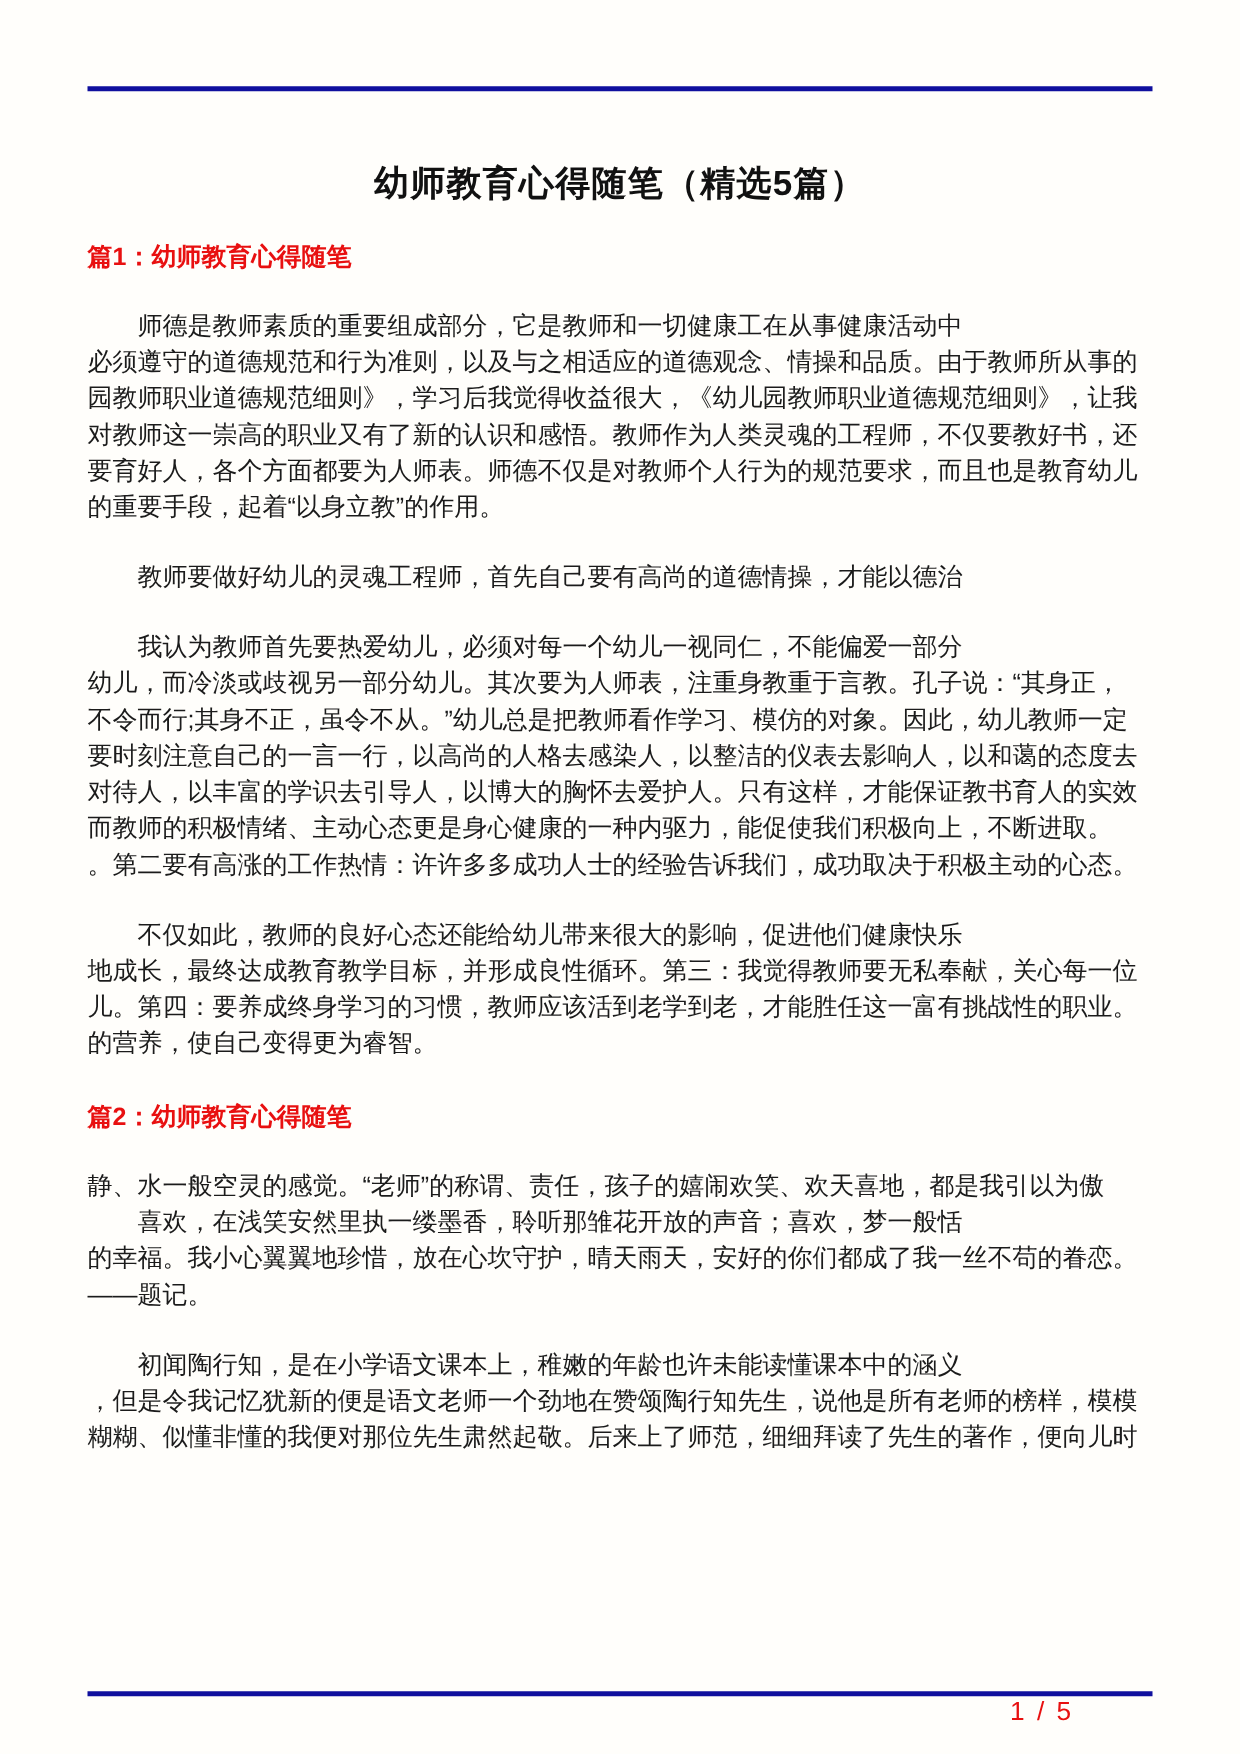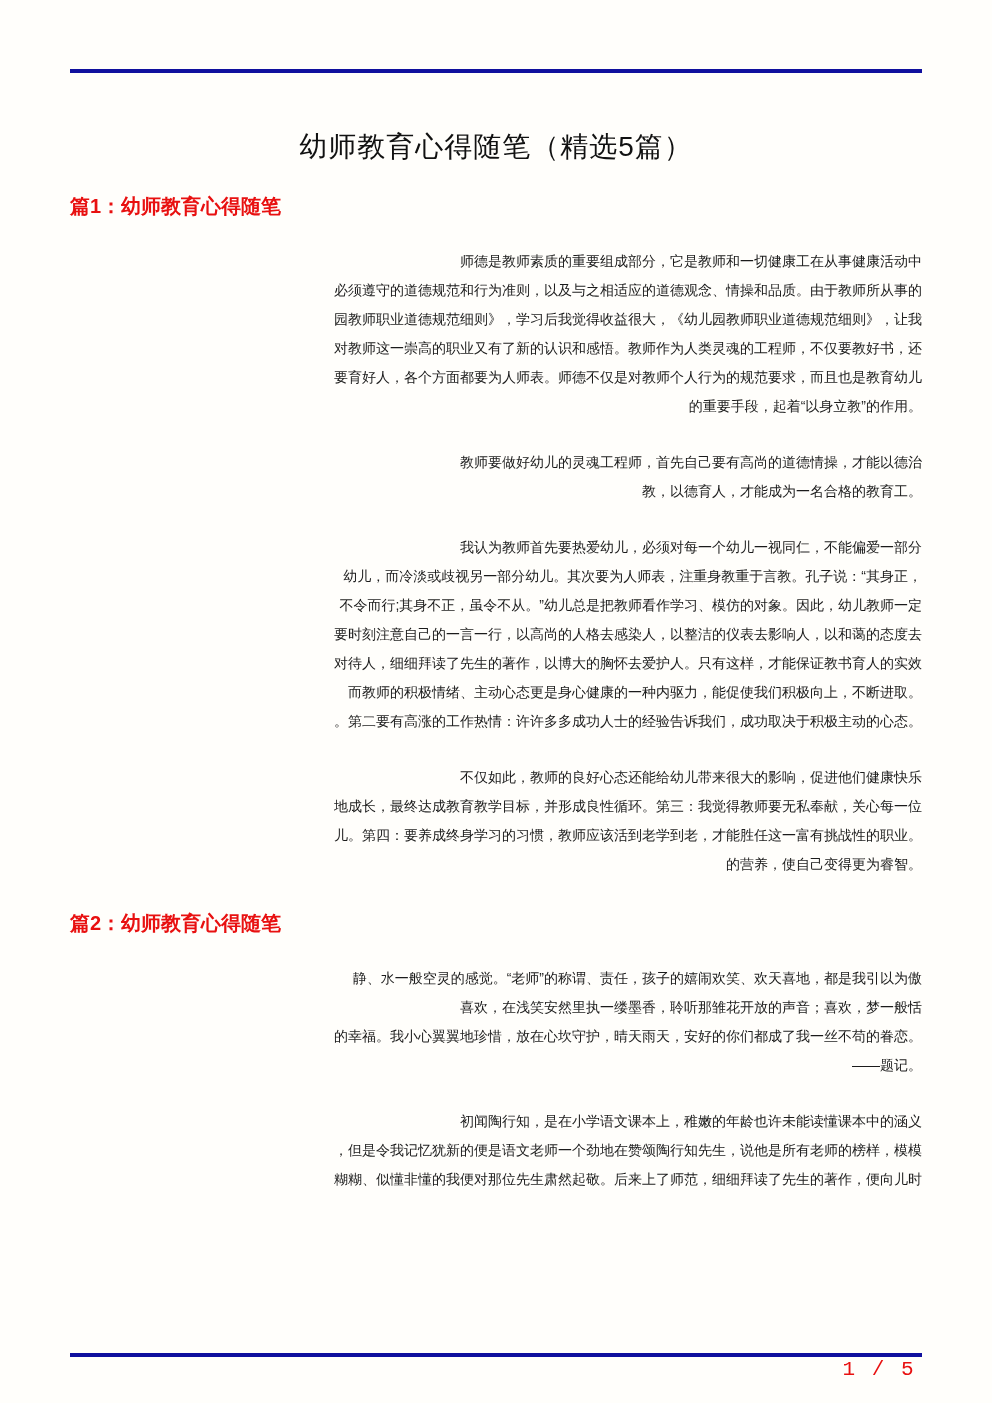--- a/index.html
+++ b/index.html
@@ -17,72 +17,70 @@
   }
   .content{
     position:absolute;left:70px;top:0;width:852px;
   }
   .rule{
     background:var(--rule-blue);height:4px;width:852px;
   }
   .rule-top{margin-top:69px;}
   .doc-title{
     margin-top:55px;
-    font-size:28px;line-height:38px;font-weight:normal;
+    font-size:28px;line-height:38px;font-weight:bold;
     text-align:center;color:#111;
     letter-spacing:1px;
   }
   .section-heading{
     color:var(--heading-red);
     font-size:20px;line-height:27px;font-weight:bold;
     margin:27px 0 0 0;
   }
   .section-heading:not(:first-child){margin-top:31px;}
   .para{margin:27px 0 0 0;}
   .line{
-    font-size:14px;line-height:29px;white-space:nowrap;text-align:right;
+    font-size:20px;line-height:29px;white-space:nowrap;
   }
   .line.first{text-indent:2em;}
   .rule-bottom{
     position:absolute;left:70px;top:1353px;
   }
   .page-number{
-    position:absolute;top:1358px;left:836px;width:86px;
+    position:absolute;top:1358px;left:808px;width:86px;
     color:var(--heading-red);
-    font-size:21px;line-height:24px;text-align:center;
+    font-size:21px;line-height:24px;text-align:left;
     letter-spacing:2px;
-    font-family:Liberation Mono, monospace;
   }
 </style>
 </head>
 <body>
 
 <div class="content">
   <div class="rule rule-top"></div>
   <div class="doc-title">幼师教育心得随笔（精选5篇）</div>
   <div>
       <div class="section-heading">篇1：幼师教育心得随笔</div>
       <div class="para">
         <div class="line first">师德是教师素质的重要组成部分，它是教师和一切健康工在从事健康活动中</div>
         <div class="line">必须遵守的道德规范和行为准则，以及与之相适应的道德观念、情操和品质。由于教师所从事的</div>
         <div class="line">园教师职业道德规范细则》，学习后我觉得收益很大，《幼儿园教师职业道德规范细则》，让我</div>
         <div class="line">对教师这一崇高的职业又有了新的认识和感悟。教师作为人类灵魂的工程师，不仅要教好书，还</div>
         <div class="line">要育好人，各个方面都要为人师表。师德不仅是对教师个人行为的规范要求，而且也是教育幼儿</div>
         <div class="line">的重要手段，起着“以身立教”的作用。</div>
       </div>
       <div class="para">
         <div class="line first">教师要做好幼儿的灵魂工程师，首先自己要有高尚的道德情操，才能以德治</div>
-        <div class="line">教，以德育人，才能成为一名合格的教育工。</div>
       </div>
       <div class="para">
         <div class="line first">我认为教师首先要热爱幼儿，必须对每一个幼儿一视同仁，不能偏爱一部分</div>
         <div class="line">幼儿，而冷淡或歧视另一部分幼儿。其次要为人师表，注重身教重于言教。孔子说：“其身正，</div>
         <div class="line">不令而行;其身不正，虽令不从。”幼儿总是把教师看作学习、模仿的对象。因此，幼儿教师一定</div>
         <div class="line">要时刻注意自己的一言一行，以高尚的人格去感染人，以整洁的仪表去影响人，以和蔼的态度去</div>
-        <div class="line">对待人，细细拜读了先生的著作，以博大的胸怀去爱护人。只有这样，才能保证教书育人的实效</div>
+        <div class="line">对待人，以丰富的学识去引导人，以博大的胸怀去爱护人。只有这样，才能保证教书育人的实效</div>
         <div class="line">而教师的积极情绪、主动心态更是身心健康的一种内驱力，能促使我们积极向上，不断进取。</div>
         <div class="line">。第二要有高涨的工作热情：许许多多成功人士的经验告诉我们，成功取决于积极主动的心态。</div>
       </div>
       <div class="para">
         <div class="line first">不仅如此，教师的良好心态还能给幼儿带来很大的影响，促进他们健康快乐</div>
         <div class="line">地成长，最终达成教育教学目标，并形成良性循环。第三：我觉得教师要无私奉献，关心每一位</div>
         <div class="line">儿。第四：要养成终身学习的习惯，教师应该活到老学到老，才能胜任这一富有挑战性的职业。</div>
         <div class="line">的营养，使自己变得更为睿智。</div>
       </div>
       <div class="section-heading">篇2：幼师教育心得随笔</div>

